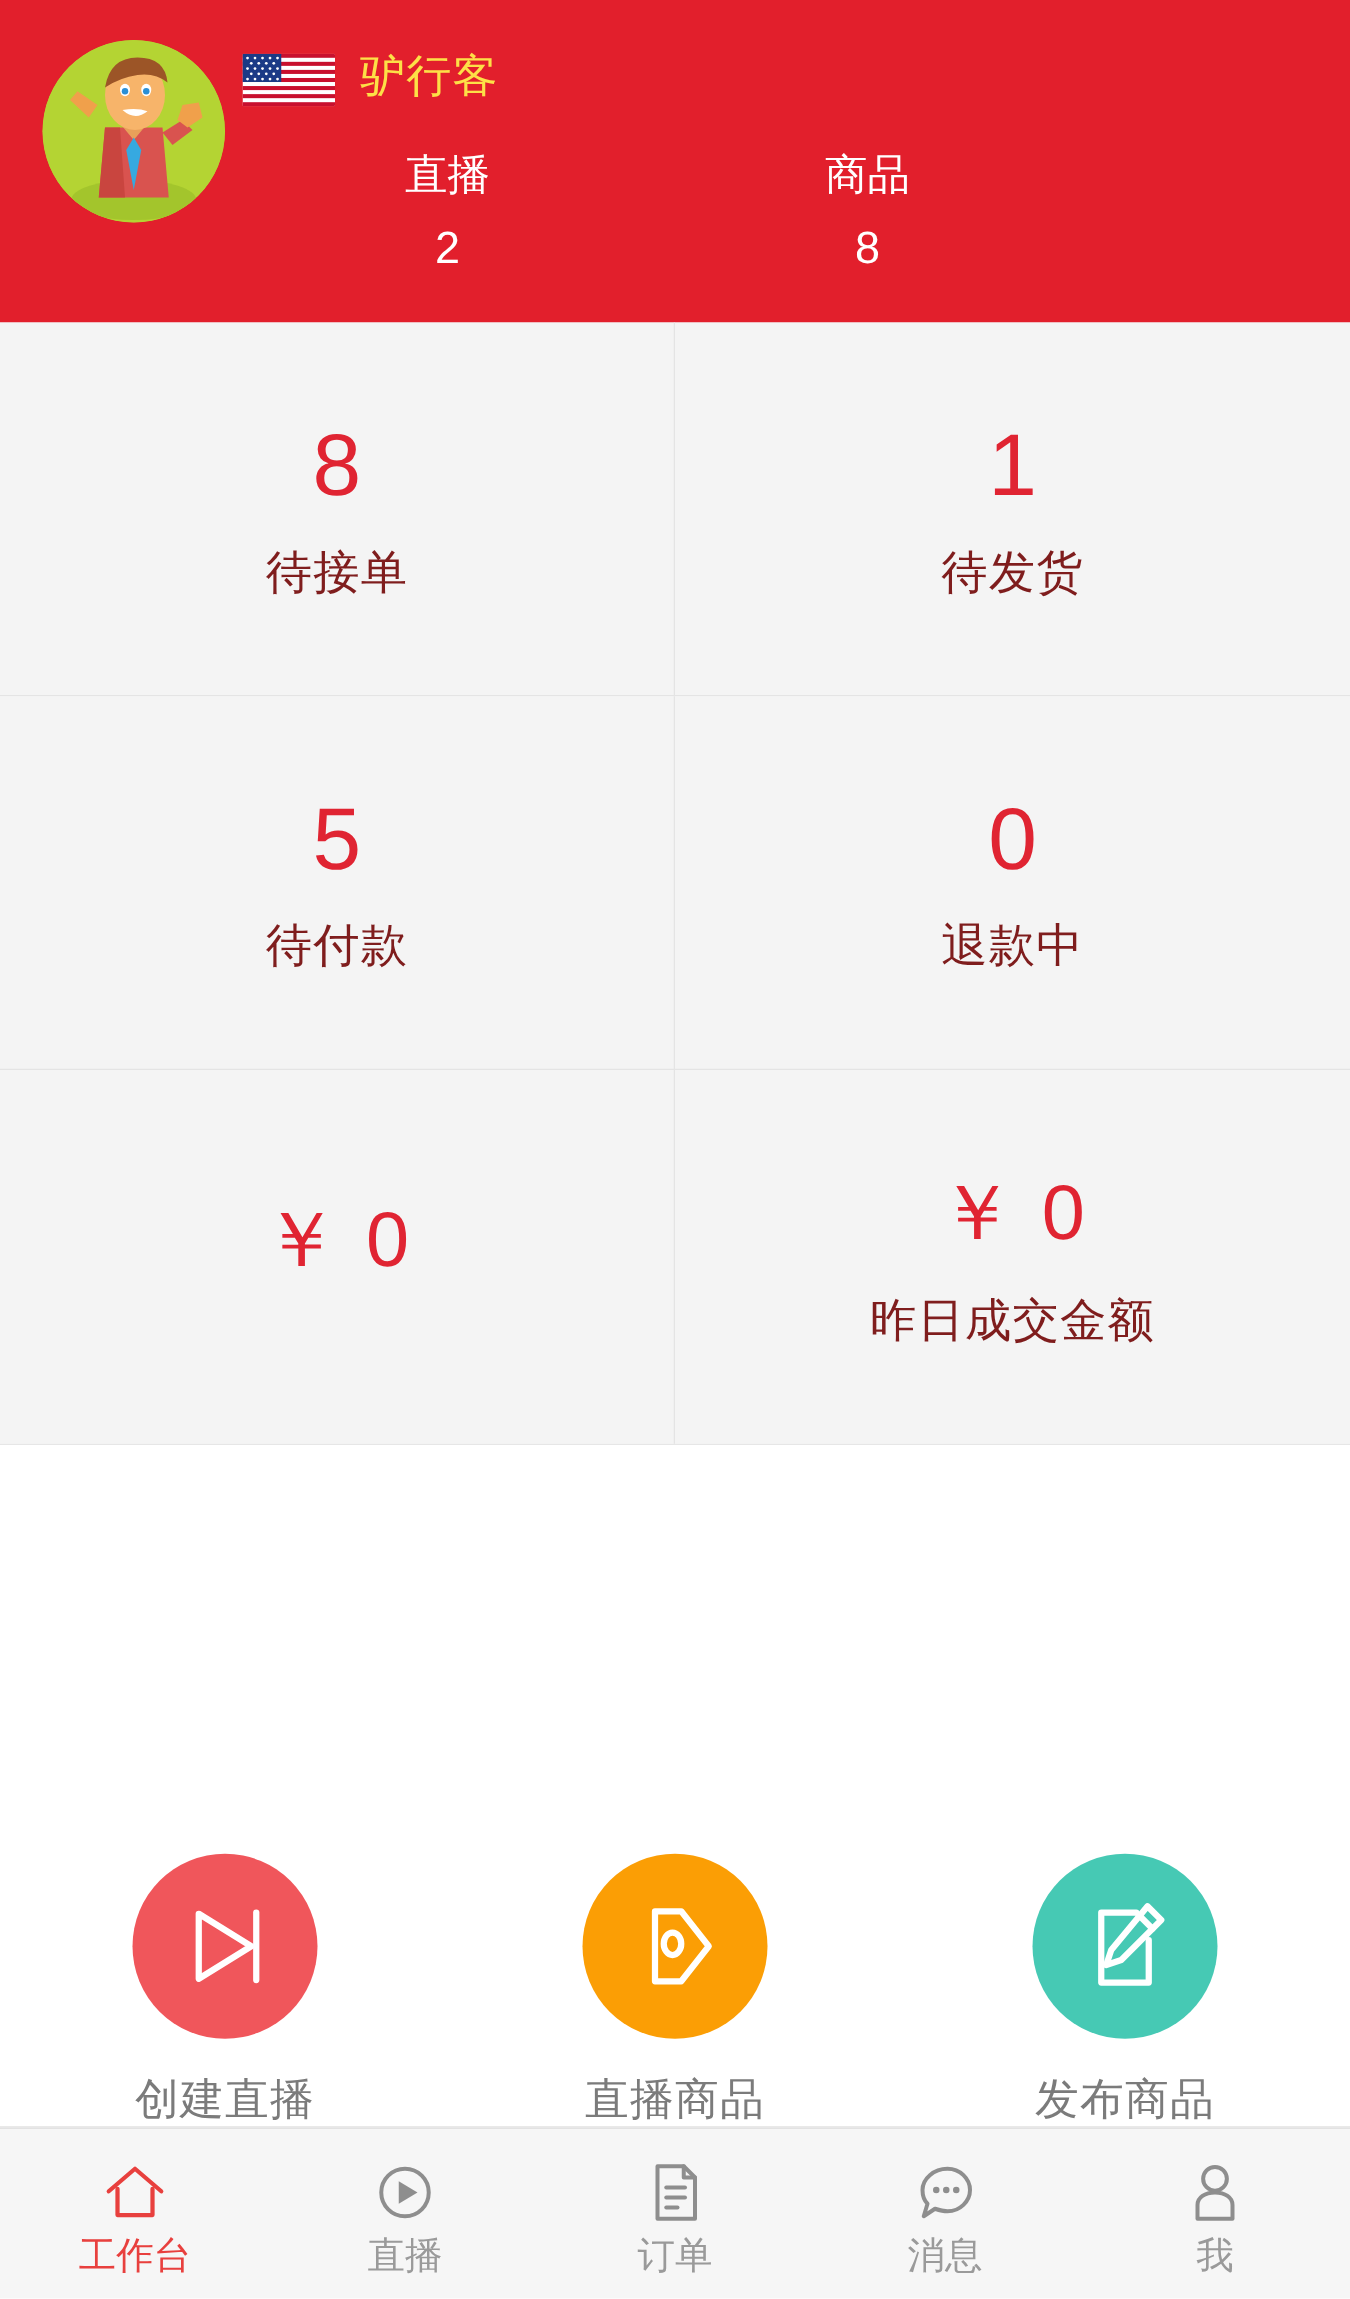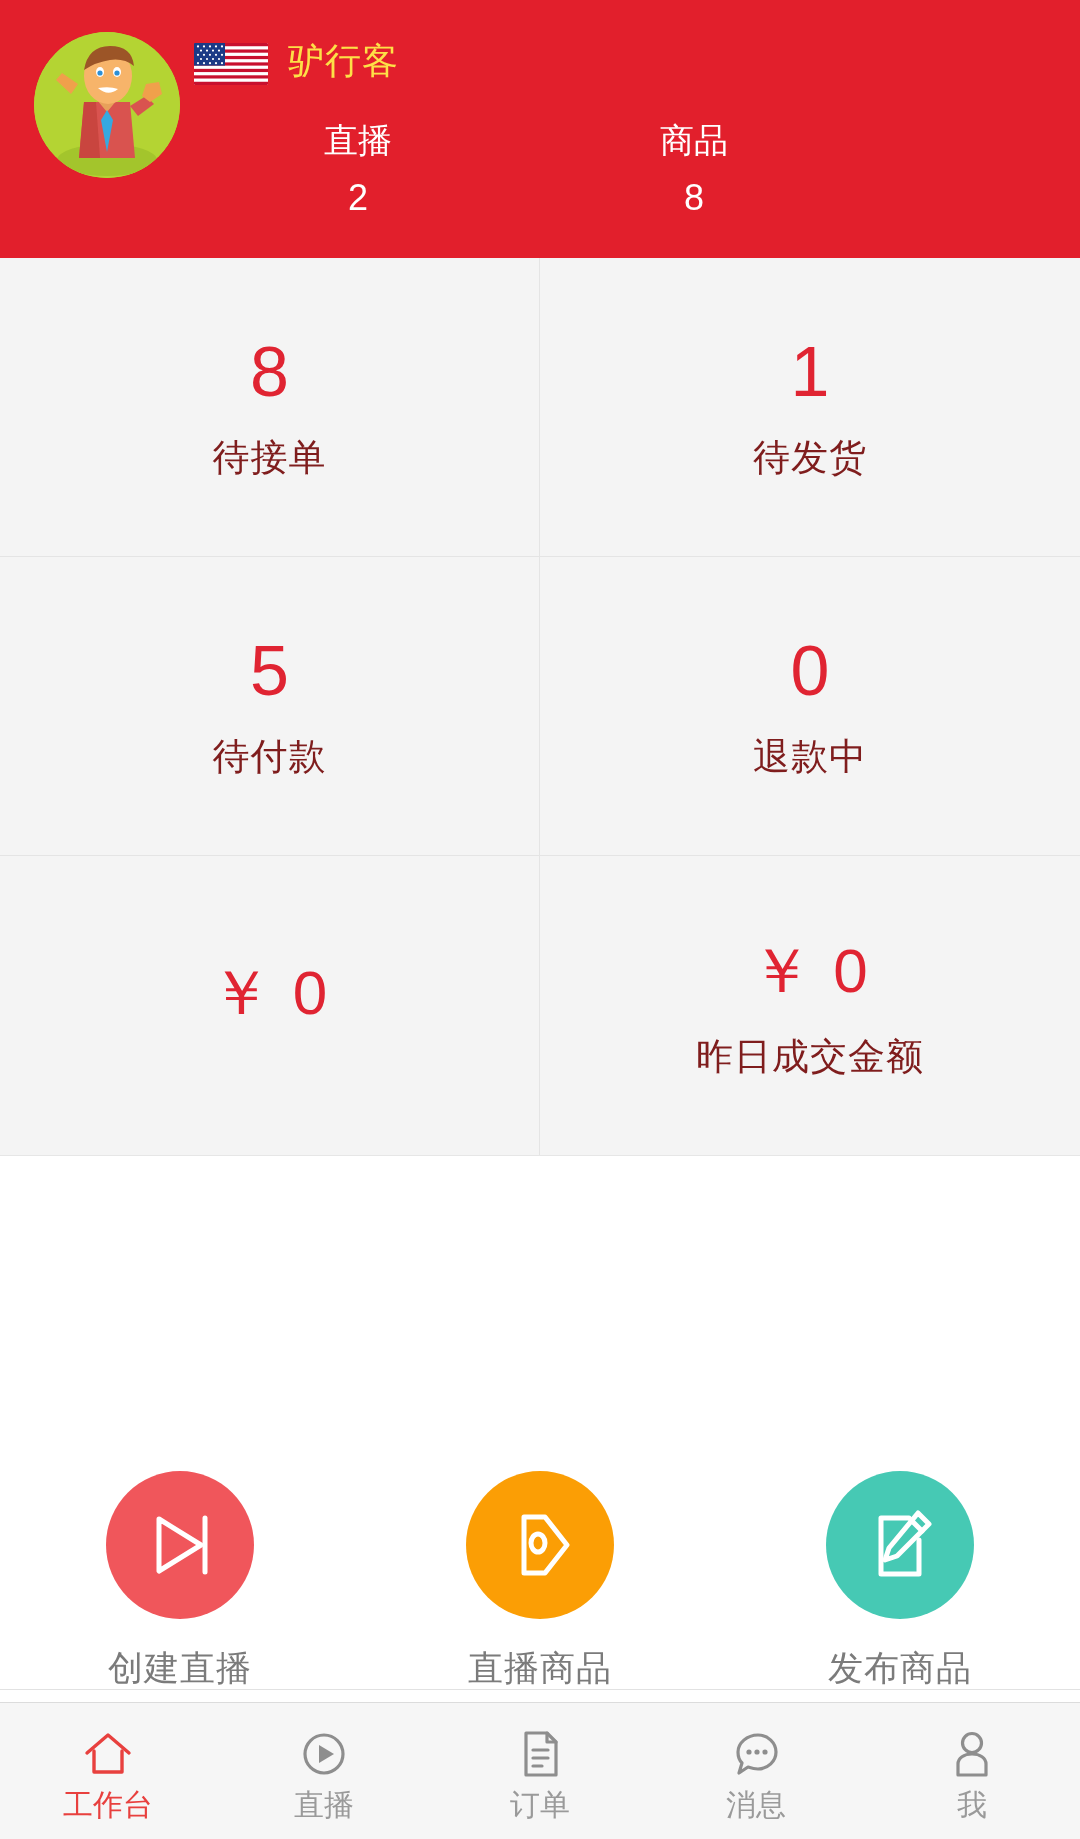--- a/index.html
+++ b/index.html
@@ -183,21 +183,20 @@
     white-space: nowrap;
   }
 
   
   .tabbar {
     flex: 0 0 137px;
     height: 137px;
     background: #f6f6f6;
     display: flex;
     border-top: 1px solid #dcdcdc;
-    margin-top: 12px;
   }
 
   .tab {
     flex: 1 1 0;
     display: flex;
     flex-direction: column;
     align-items: center;
     justify-content: center;
     padding-top: 6px;
   }

